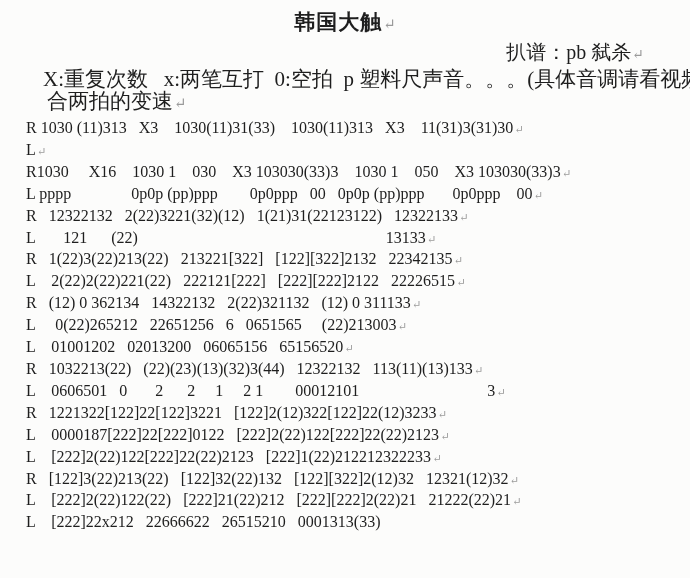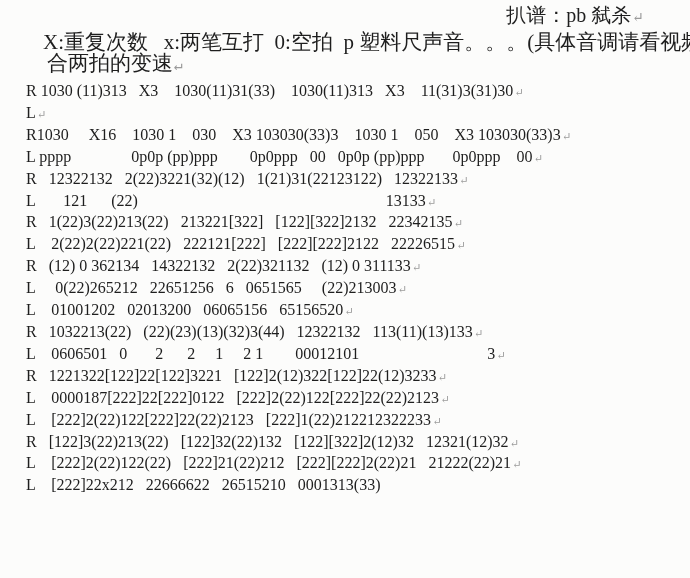--- a/index.html
+++ b/index.html
@@ -36,34 +36,35 @@
     line-height:20px;
     margin-top:5px;
   }
   .legend{
     font-size:21px;
     line-height:21.5px;
     margin-top:4px;
     margin-left:22px;
   }
   .legend .l1{padding-left:21px;white-space:pre;}
-  .legend .l2{padding-left:25px;white-space:pre;font-family:Liberation Mono, monospace;}
+  .legend .l2{padding-left:25px;white-space:pre;}
   .notation{margin-top:4px;}
   .nline{
     white-space:pre;
     font-size:16px;
     line-height:20.9px;
     padding-left:26px;
   }
 </style>
 </head>
 <body>
 
 <div class="page" style="background: rgb(252, 252, 251); color: rgb(30, 30, 30);">
 
+  <div class="title"><span>韩国大触</span><span class="pmark" style="color: rgb(154, 154, 154);">↵</span></div>
 
   <div class="credit"><span>扒谱：pb 弑杀</span><span class="pmark" style="color: rgb(154, 154, 154);">↵</span></div>
 
   <div class="legend">
     <div class="l1"><span>X:重复次数   x:两笔互打  0:空拍  p 塑料尺声音。。。(具体音调请看视频)   []三音</span></div>
     <div class="l2"><span>合两拍的变速</span><span class="pmark" style="color: rgb(154, 154, 154);">↵</span></div>
   </div>
 
   <div class="notation" id="notation">
     <div class="nline"><span>R 1030 (11)313   X3    1030(11)31(33)    1030(11)313   X3    11(31)3(31)30</span><span class="pmark" style="color: rgb(154, 154, 154);">↵</span></div>

